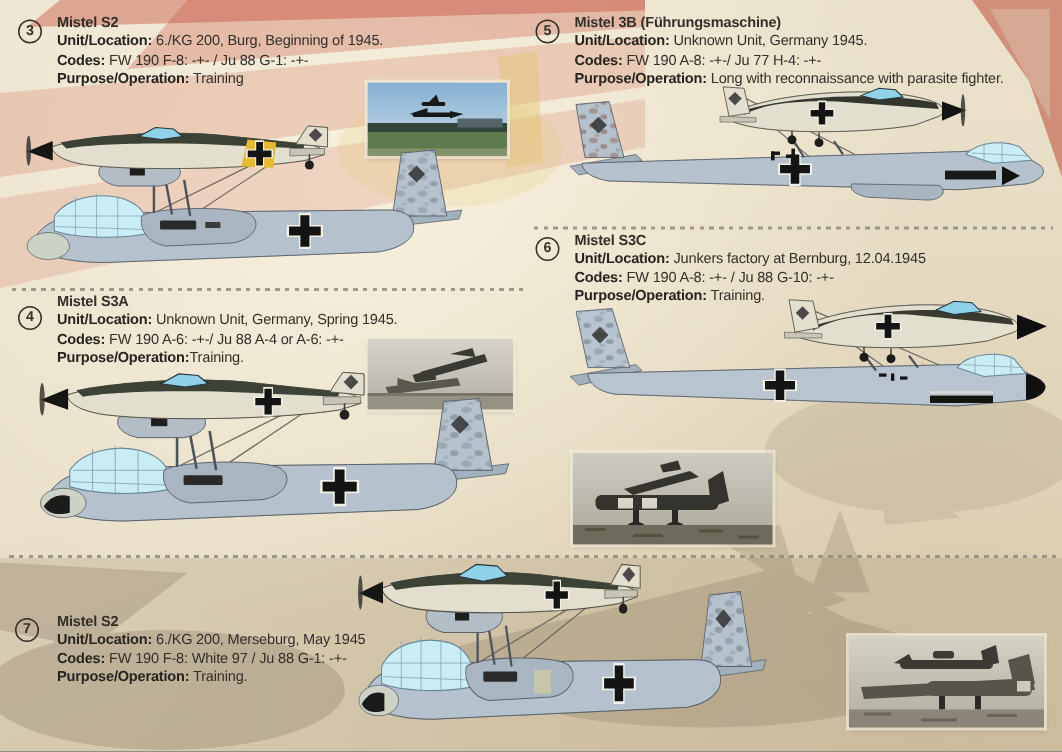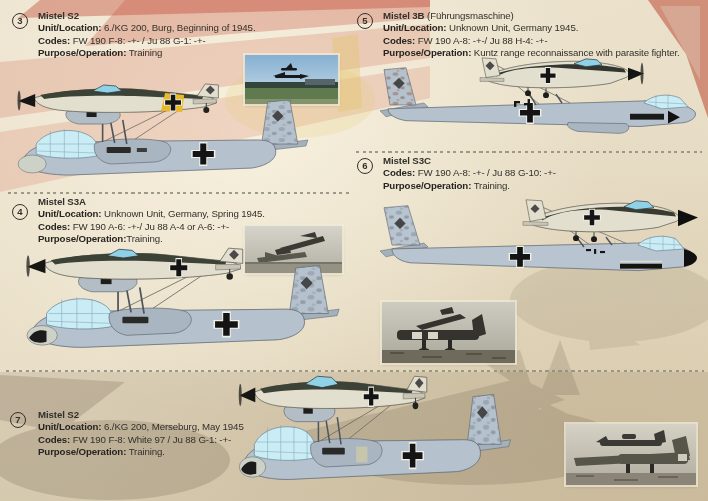--- a/index.html
+++ b/index.html
@@ -243,24 +243,24 @@
       <use href="#mark" transform="translate(203,8) scale(0.8)"></use>
       <polygon points="186,17 209,17 209,21 186,22" fill="#c9c5b6" stroke="#55544a" stroke-width="0.4"></polygon>
       <path d="M199,21 L199,26" stroke="#3c3c38" stroke-width="1"></path>
         <circle cx="199" cy="28" r="3" fill="#22211e"></circle>
     </svg>
   </section>
 
   <section>
     <div class="badge" style="left:357px;top:13px">5</div>
     <div class="etext" style="left:383px;top:10px">
-      <div class="row title"><span>Mistel 3B</span><span style="font-weight:normal"> (Führungsmaschine)</span></div>
+      <div class="row title"><span>Mistel 3B</span><span style="font-weight:bold"> (Führungsmaschine)</span></div>
       <div class="row"><b>Unit/Location:</b><span> Unknown Unit, Germany 1945.</span></div>
-      <div class="row"><b>Codes:</b><span> FW 190 A-8: -+-/  Ju 88 H-4: -+-</span></div>
-      <div class="row"><b>Purpose/Operation:</b><span> Kuntz range reconnaissance with parasite fighter.</span></div>
+      <div class="row"><b>Codes:</b><span> FW 190 A-8: -+-/  Ju 77 H-4: -+-</span></div>
+      <div class="row"><b>Purpose/Operation:</b><span> Long with reconnaissance with parasite fighter.</span></div>
     </div>
 
     <svg class="ill" style="left:378px;top:52px" width="330" height="100" viewBox="0 0 330 102" preserveAspectRatio="none">
       <g stroke="#6b6b63" stroke-width="0.8" fill="none">
           <path d="M108,8 L192,52"></path>
           <path d="M108,8 L162,54"></path>
         </g>
       <polygon points="2,60 46,52 50,56 8,66" fill="#a3b1bd" stroke="#5a616b" stroke-width="0.5"></polygon>
       <polygon points="12,54 6,18 28,16 38,54" fill="#b5c2ce" stroke="#5a616b" stroke-width="0.6"></polygon>
       <polygon points="12,54 6,18 28,16 38,54" fill="url(#mbrown)" opacity="0.4"></polygon>
@@ -303,20 +303,21 @@
         </g>
       <circle cx="150" cy="42" r="3" fill="#1c1c1a"></circle>
         <circle cx="168" cy="44" r="3" fill="#1c1c1a"></circle>
     </svg>
   </section>
 
   <section>
     <div class="badge" style="left:357px;top:158px">6</div>
     <div class="etext" style="left:383px;top:155px">
       <div class="row title"><span>Mistel S3C</span><span></span></div>
+      <div class="row"><b>Unit/Location:</b><span> Junkers factory at Bernburg, 12.04.1945</span></div>
       <div class="row"><b>Codes:</b><span> FW 190 A-8: -+- / Ju 88 G-10: -+-</span></div>
       <div class="row"><b>Purpose/Operation:</b><span>  Training.</span></div>
     </div>
 
     <svg class="ill" style="left:380px;top:188px" width="328" height="120" viewBox="0 0 328 122" preserveAspectRatio="none">
       <g stroke="#6b6b63" stroke-width="0.8" fill="none">
           <path d="M150,14 L250,58"></path>
           <path d="M150,14 L210,58"></path>
         </g>
       <polygon points="0,64 44,56 48,60 6,70" fill="#a3b1bd" stroke="#5a616b" stroke-width="0.5"></polygon>

